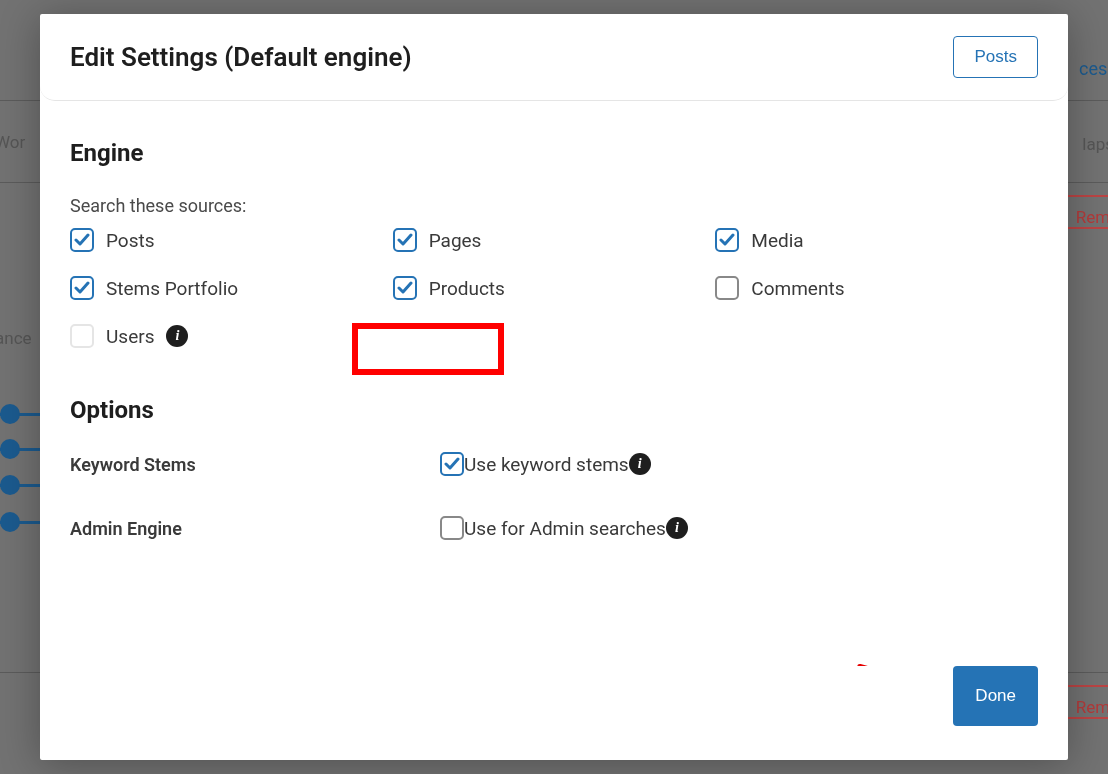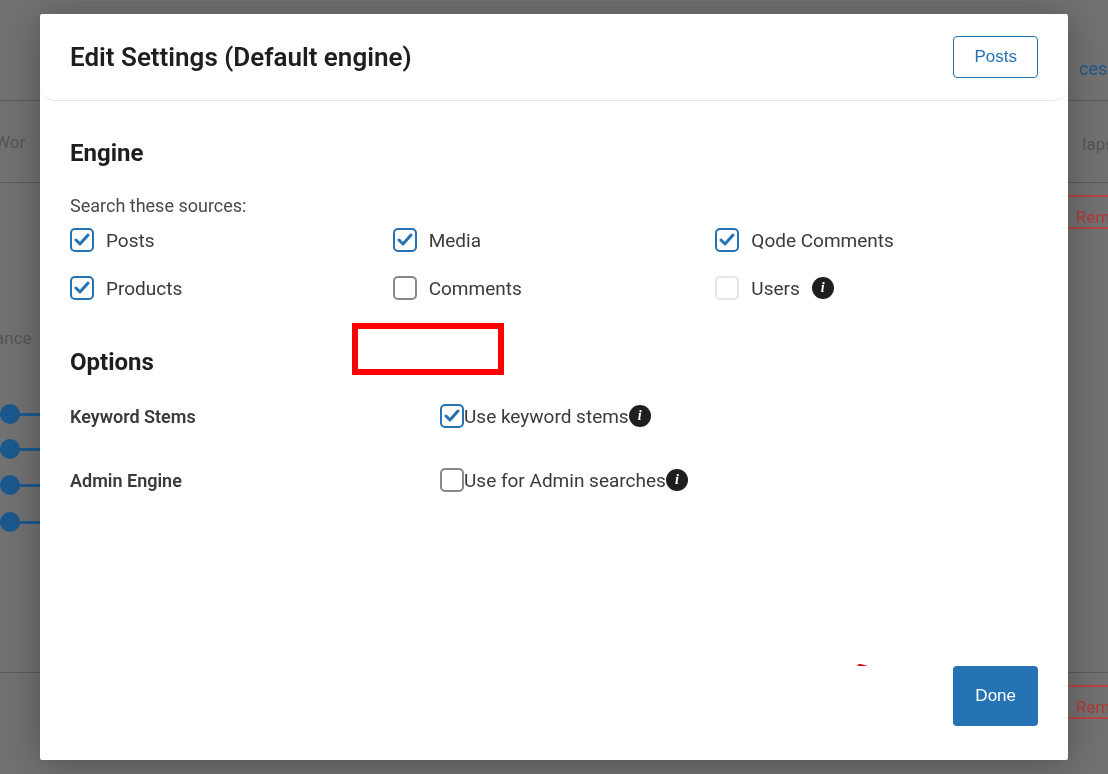--- a/index.html
+++ b/index.html
@@ -223,29 +223,37 @@
             </svg>
           </span>
           <span>Posts</span>
         </div>
         <div class="checkbox-row">
           <span class="checkbox checked">
             <svg viewBox="0 0 16 16">
               <path d="M2 8 L6 12 L14 3" stroke="#2573b5" stroke-width="3" fill="none" stroke-linecap="round" stroke-linejoin="round"></path>
             </svg>
           </span>
+          <span>Pages</span>
+        </div>
+        <div class="checkbox-row">
+          <span class="checkbox checked">
+            <svg viewBox="0 0 16 16">
+              <path d="M2 8 L6 12 L14 3" stroke="#2573b5" stroke-width="3" fill="none" stroke-linecap="round" stroke-linejoin="round"></path>
+            </svg>
+          </span>
           <span>Media</span>
         </div>
         <div class="checkbox-row">
           <span class="checkbox checked">
             <svg viewBox="0 0 16 16">
               <path d="M2 8 L6 12 L14 3" stroke="#2573b5" stroke-width="3" fill="none" stroke-linecap="round" stroke-linejoin="round"></path>
             </svg>
           </span>
-          <span>Qode Comments</span>
+          <span>Stems Portfolio</span>
         </div>
         <div class="checkbox-row">
           <span class="checkbox checked">
             <svg viewBox="0 0 16 16">
               <path d="M2 8 L6 12 L14 3" stroke="#2573b5" stroke-width="3" fill="none" stroke-linecap="round" stroke-linejoin="round"></path>
             </svg>
           </span>
           <span>Products</span>
         </div>
         <div class="checkbox-row">

